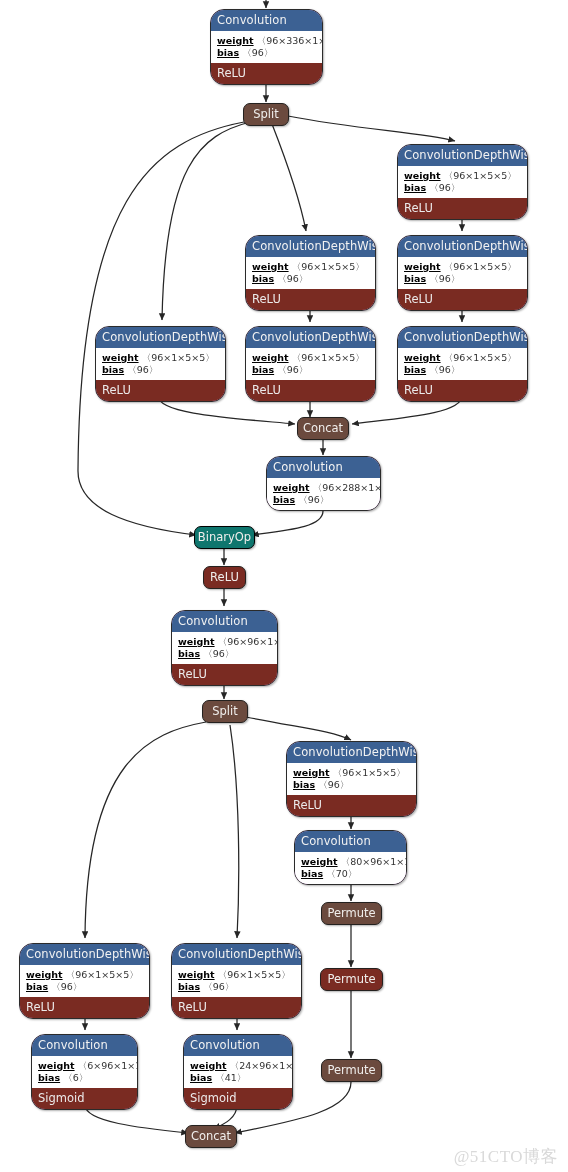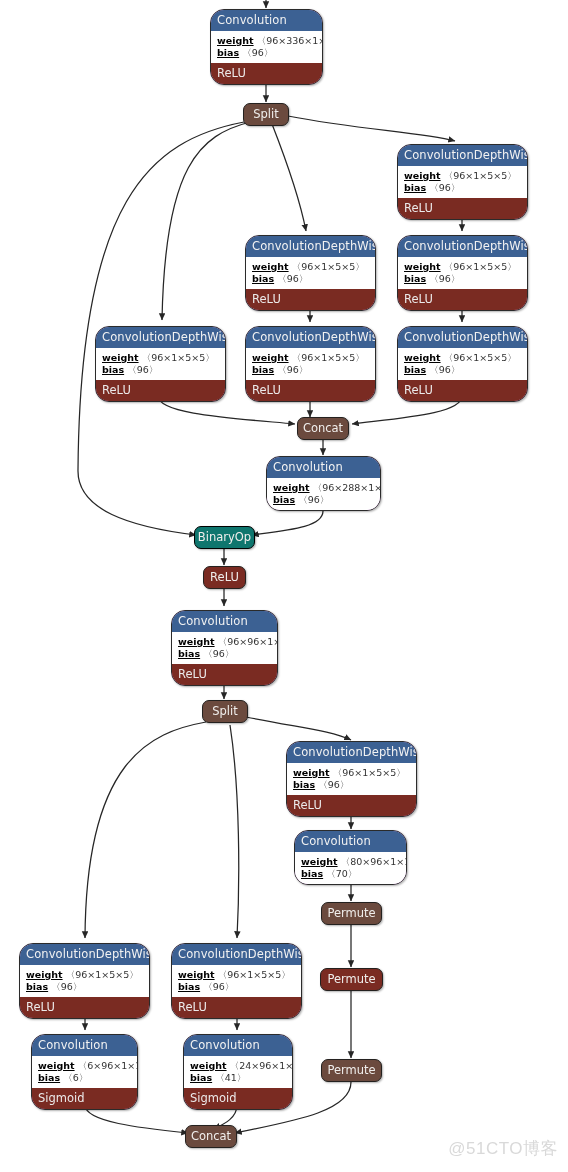--- a/index.html
+++ b/index.html
@@ -82,24 +82,24 @@
     white-space: nowrap;
     box-shadow: 1px 1px 2px rgba(0,0,0,0.30);
   }
   .pill.brown   { background: #6b4a3e; }
   .pill.darkred { background: #7a2b22; }
   .pill.black   { background: #0f766e; border-color: #000000; }
   
   #watermark {
     position: absolute;
     right: 10px;
-    bottom: 12px;
+    bottom: 4px;
     font-size: 17px;
     color: #d9d9d9;
-    font-family: Liberation Sans, sans-serif;
+    font-family: Liberation Serif, serif;
     letter-spacing: 0.5px;
     user-select: none;
   }
 </style>
 </head>
 <body>
 
 <div id="canvas">
 
   <svg id="edges" viewBox="0 0 568 1172">

